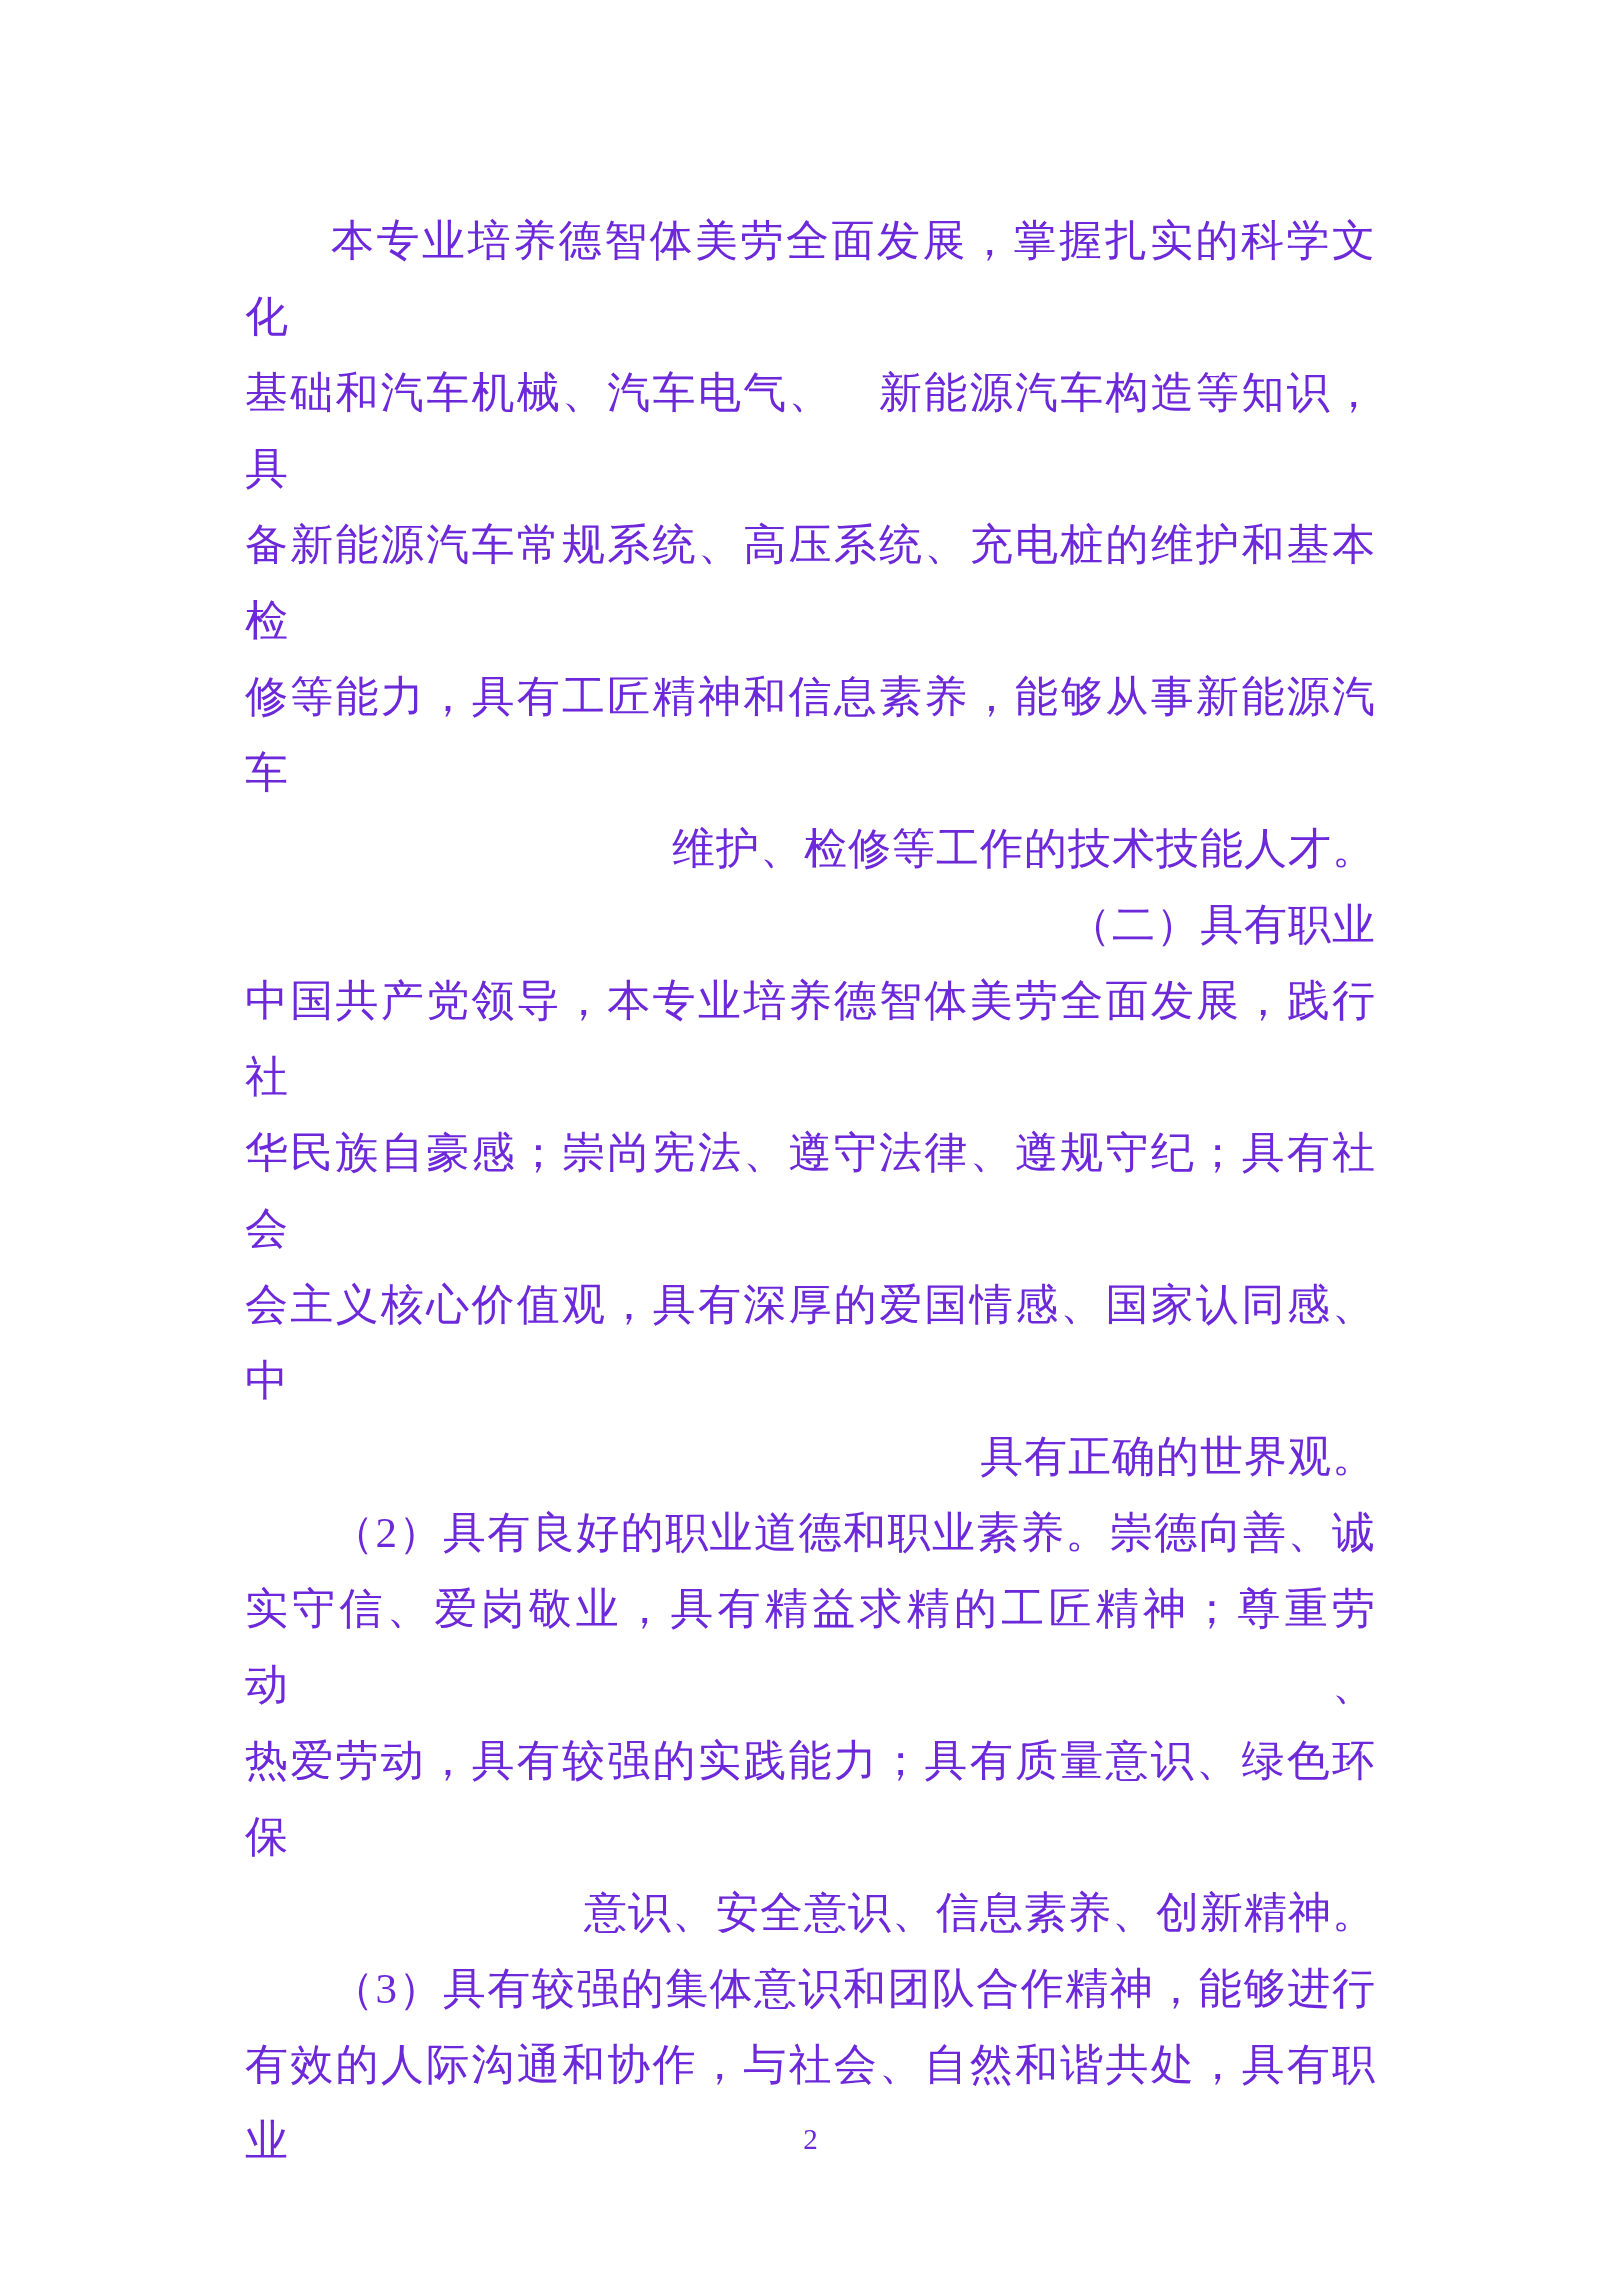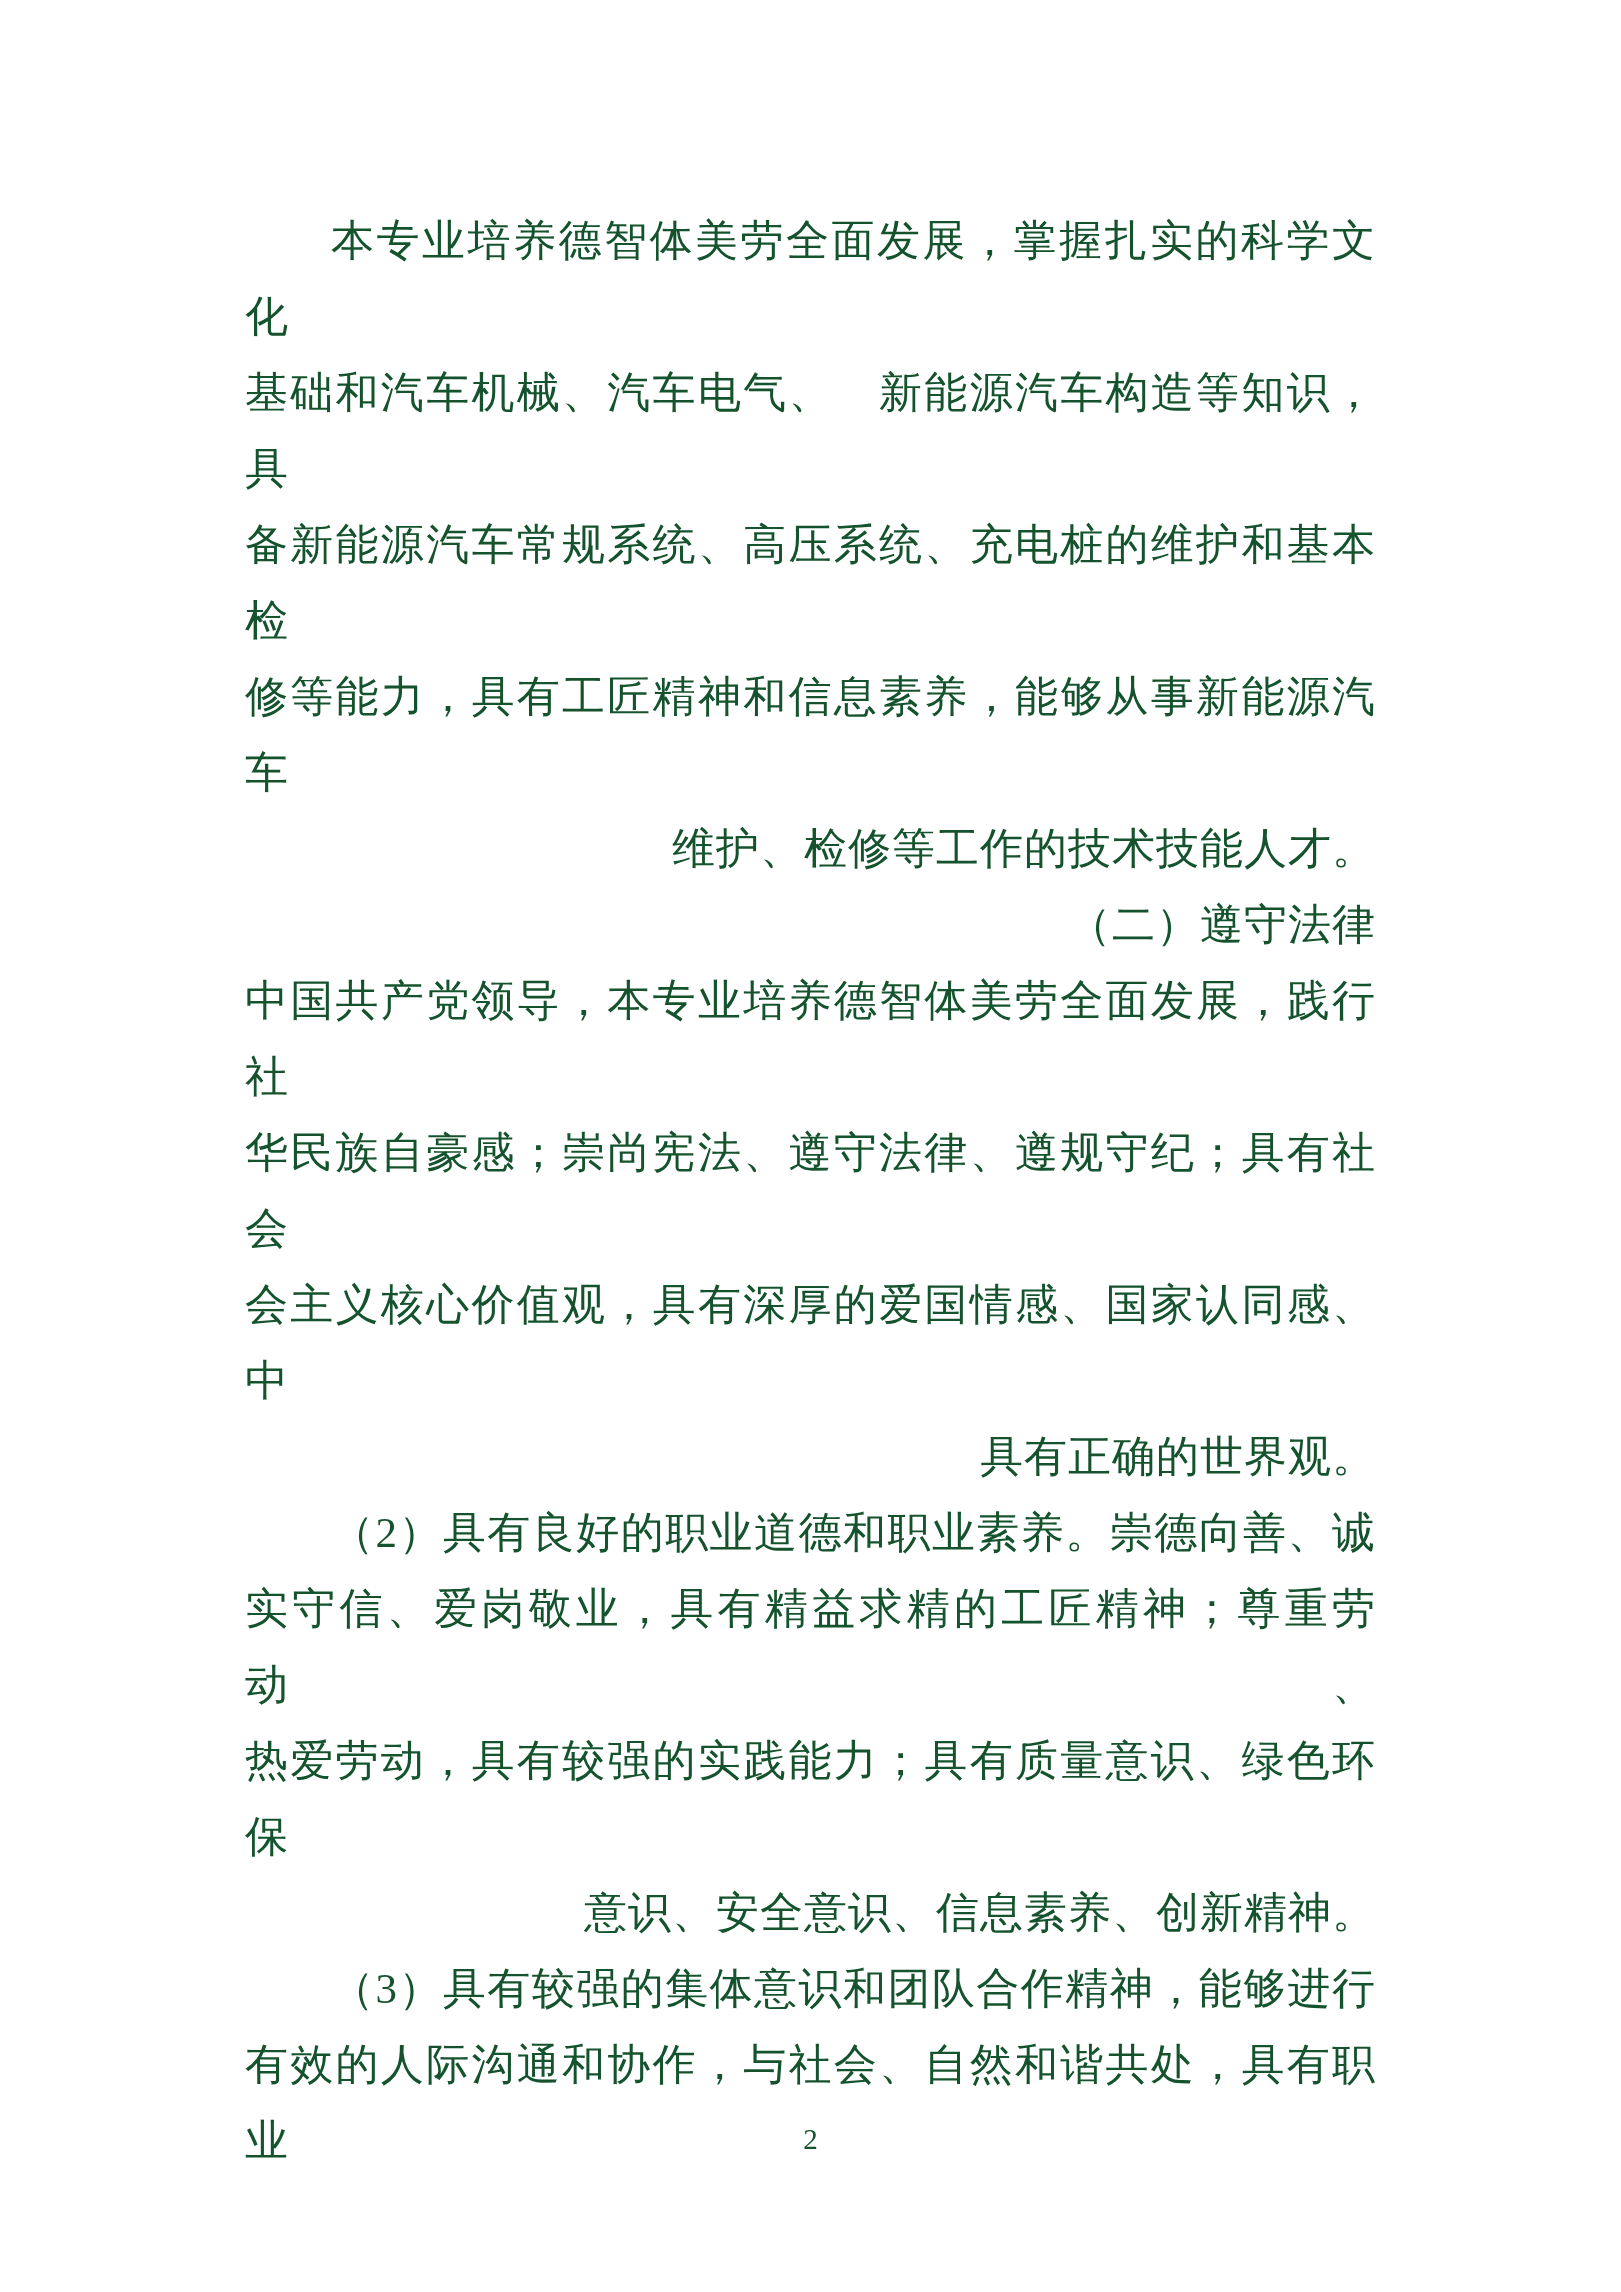--- a/index.html
+++ b/index.html
@@ -5,21 +5,21 @@
   html, body {
     margin: 0;
     padding: 0;
     background: #ffffff;
   }
   .page {
     position: relative;
     width: 1621px;
     height: 2293px;
     background: #ffffff;
-    color: #14532d;
+    color: #6d28d9;
     font-family: "Liberation Serif", "DejaVu Serif", serif;
     overflow: hidden;
   }
   .text-block {
     position: absolute;
     left: 245px;
     top: 203px;
     width: 1131px;
     font-size: 43px;
     line-height: 76px;
@@ -55,21 +55,21 @@
 
     <div class="para">
       <div class="line just indent">本专业培养德智体美劳全面发展，掌握扎实的科学文化</div>
       <div class="line just">基础和汽车机械、汽车电气、　新能源汽车构造等知识，具</div>
       <div class="line just">备新能源汽车常规系统、高压系统、充电桩的维护和基本检</div>
       <div class="line just">修等能力，具有工匠精神和信息素养，能够从事新能源汽车</div>
       <div class="line">维护、检修等工作的技术技能人才。</div>
     </div>
 
     <div class="para">
-      <div class="line indent">（二）遵守法律</div>
+      <div class="line indent">（二）具有职业</div>
     </div>
 
 
     <div class="para">
       <div class="line just">中国共产党领导，本专业培养德智体美劳全面发展，践行社</div>
       <div class="line just">华民族自豪感；崇尚宪法、遵守法律、遵规守纪；具有社会</div>
       <div class="line just">会主义核心价值观，具有深厚的爱国情感、国家认同感、中</div>
       <div class="line">具有正确的世界观。</div>
     </div>
 

